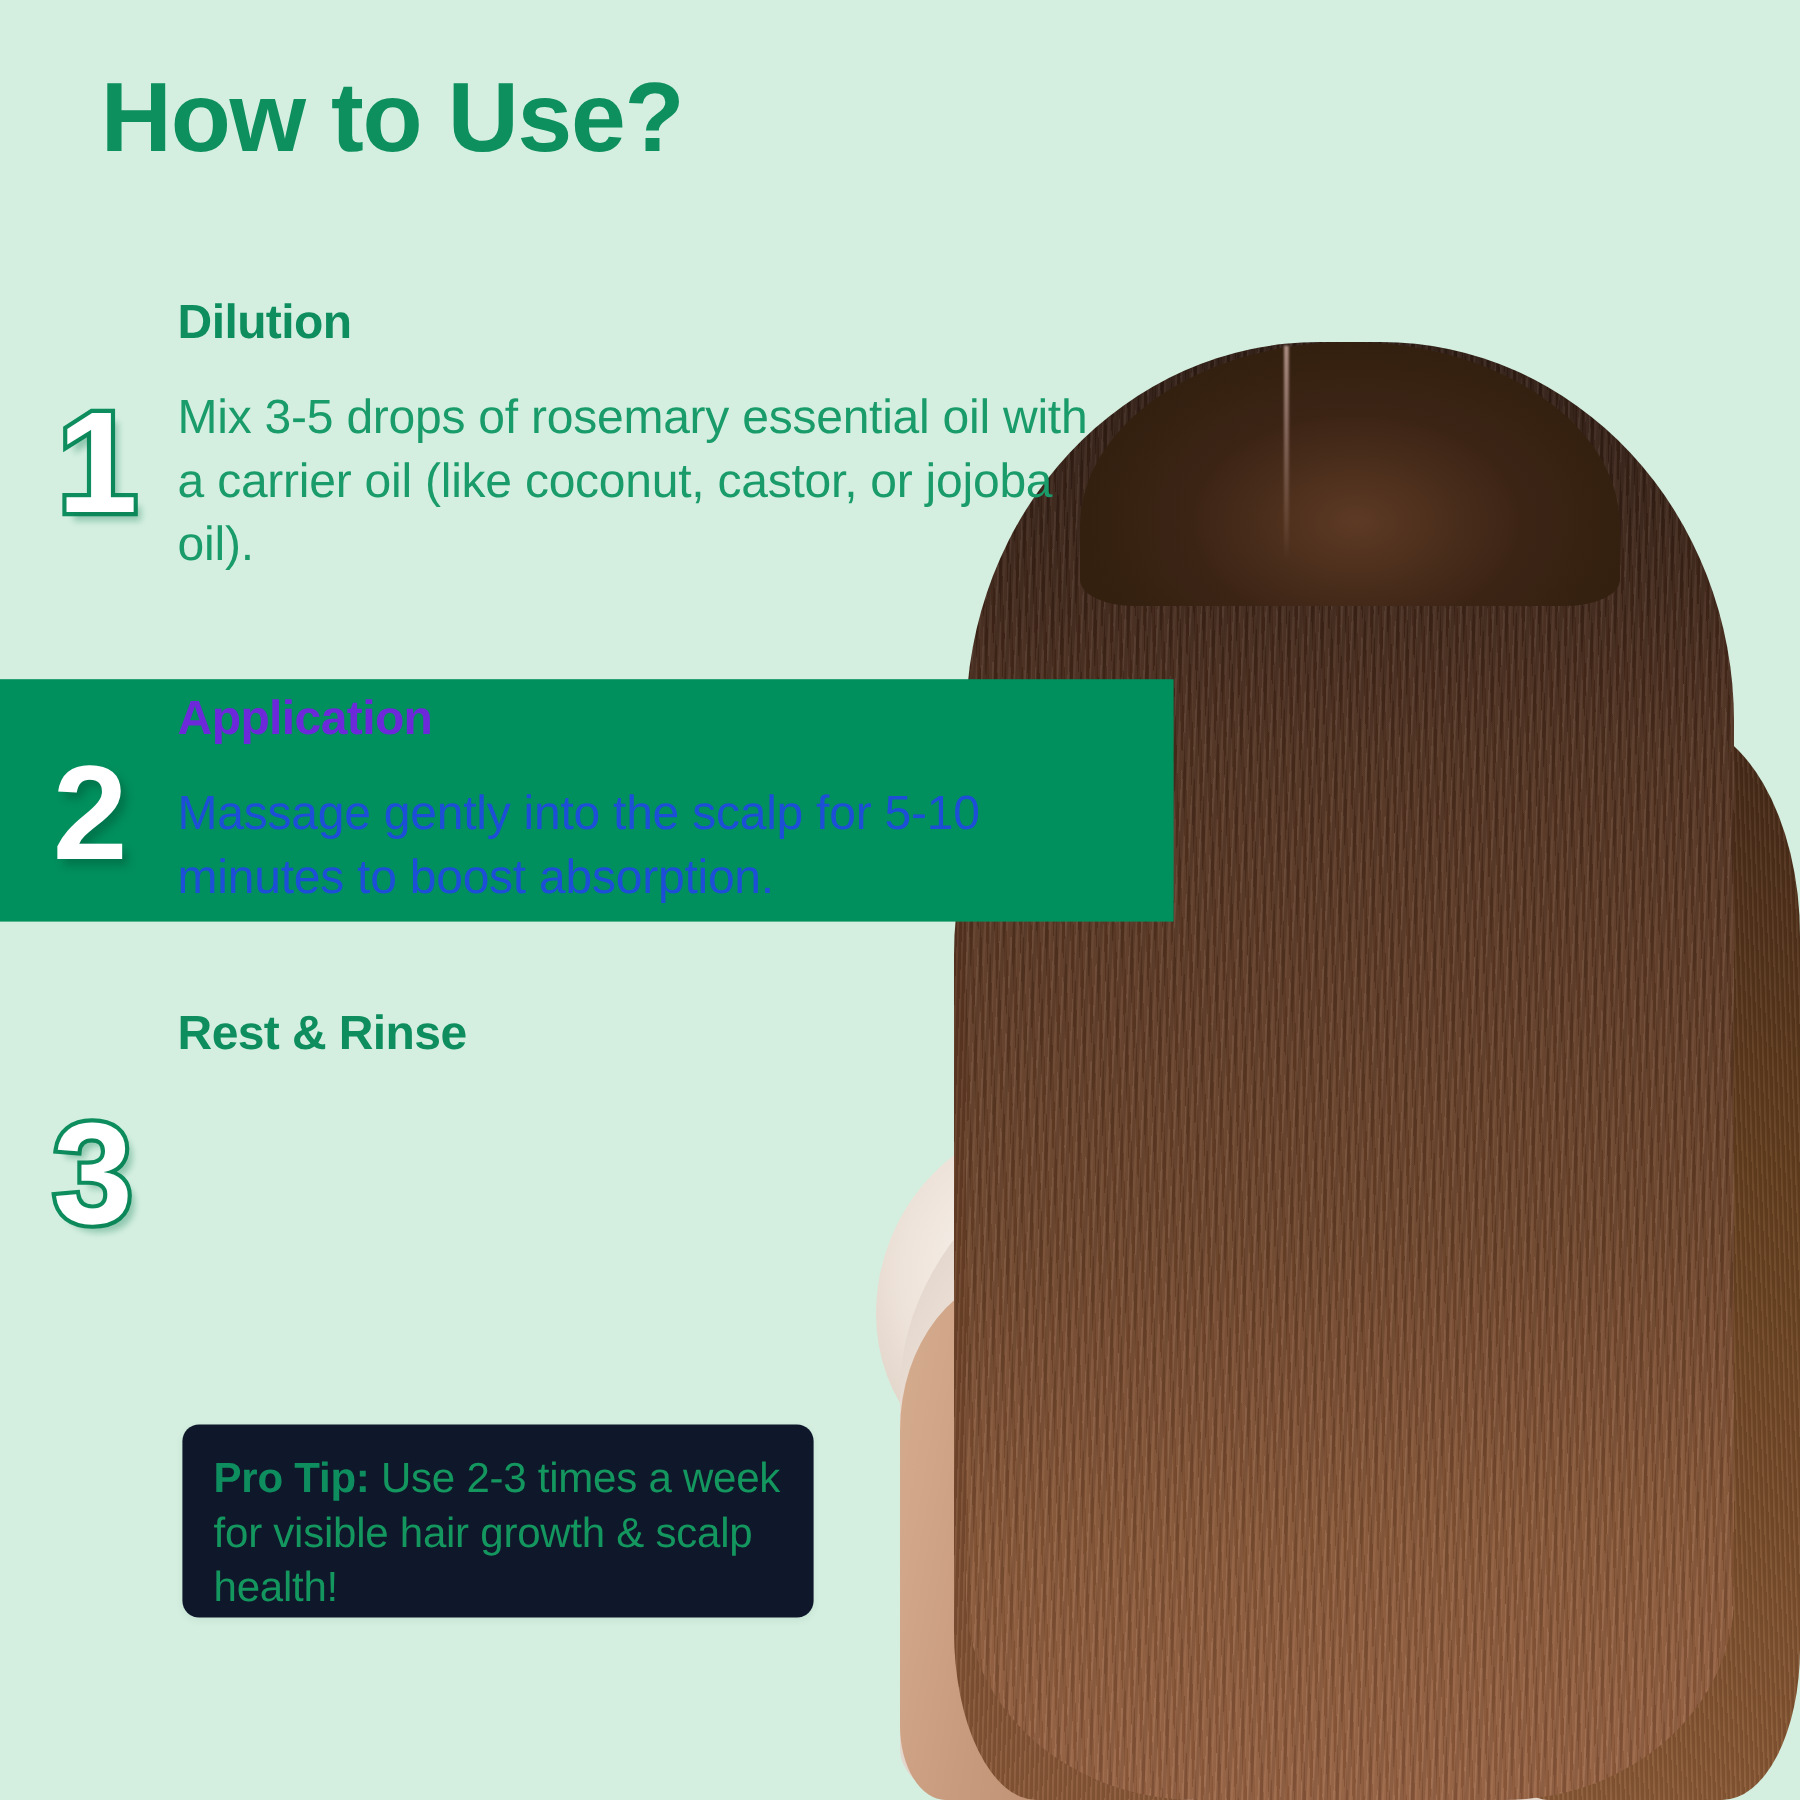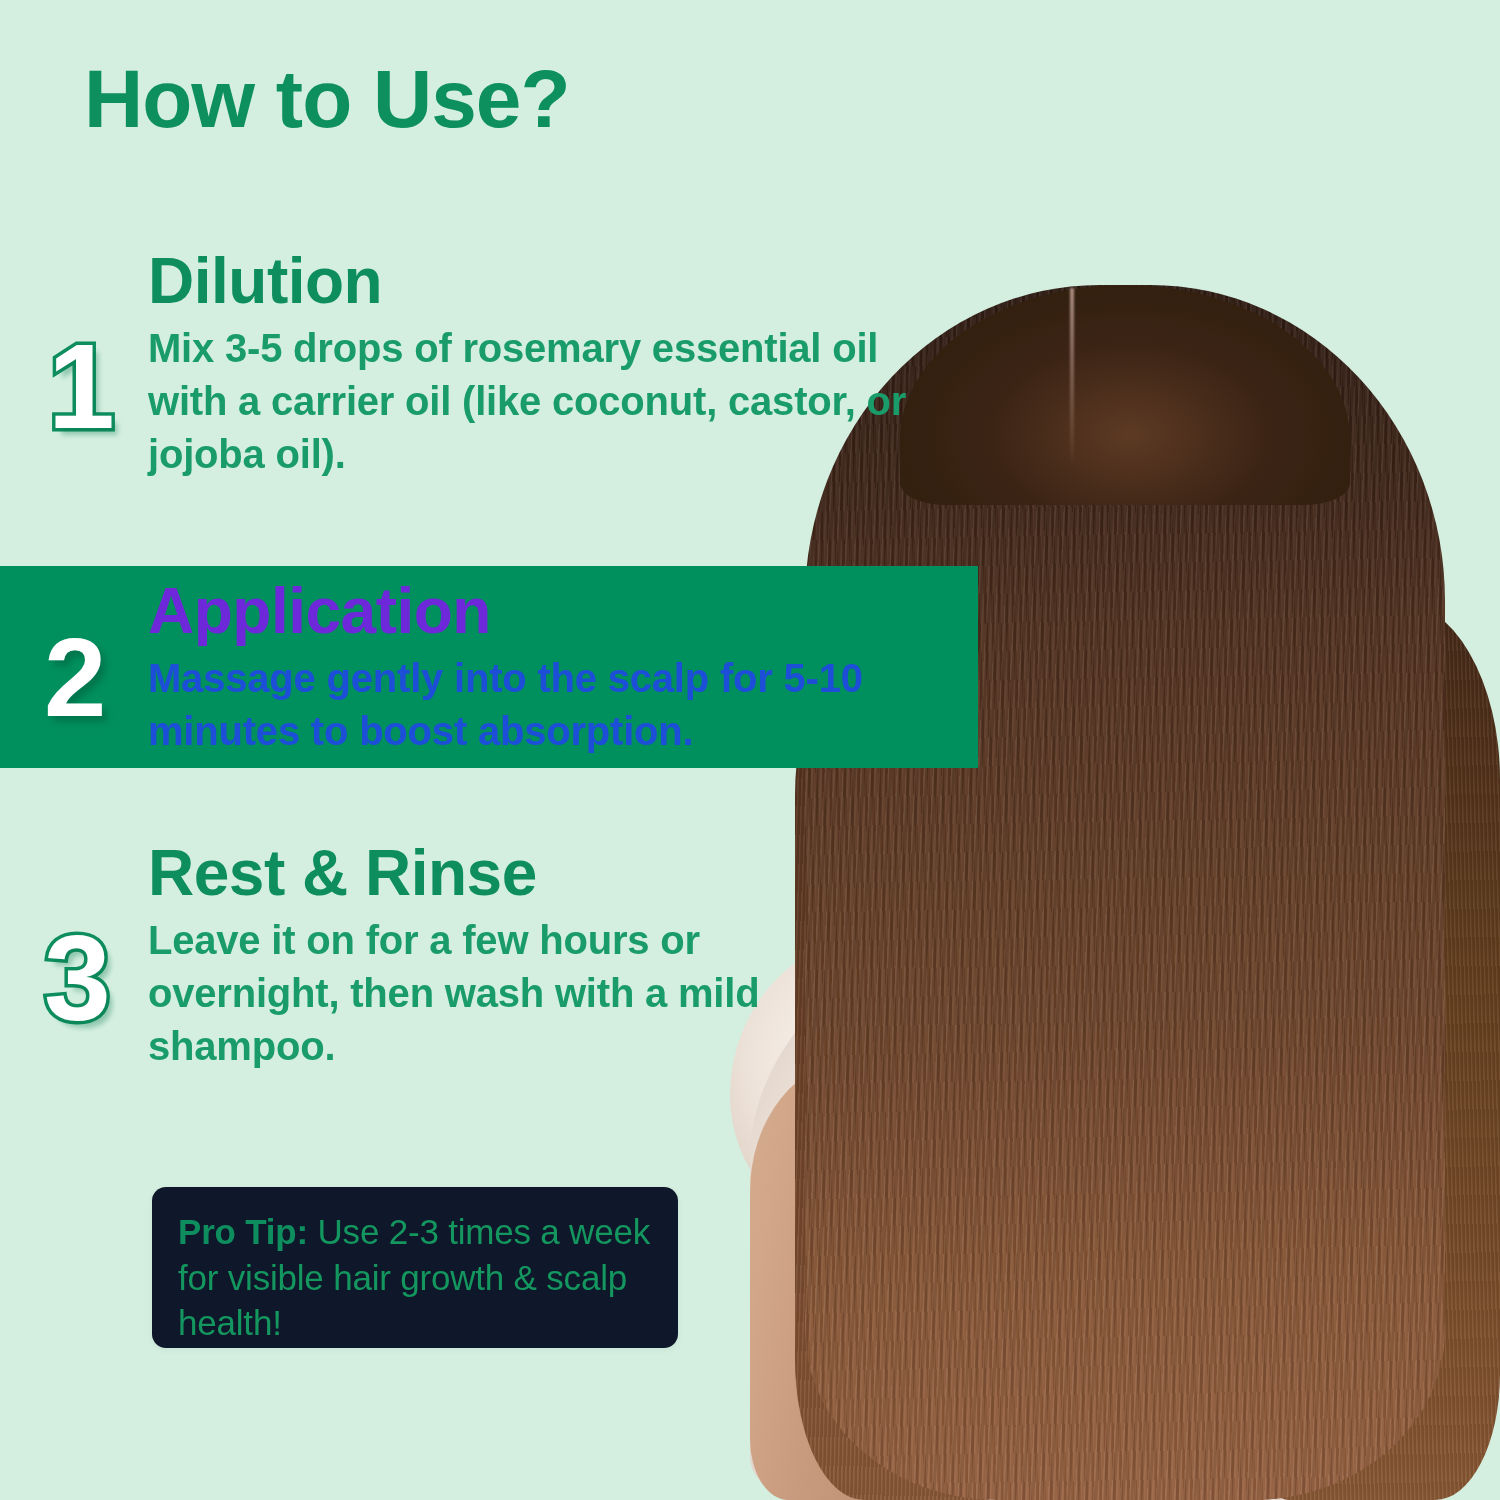--- a/index.html
+++ b/index.html
@@ -111,27 +111,27 @@
   }
   .num-outline{
     color:#ffffff;
     -webkit-text-stroke:7px #0e8e5f;
     paint-order:stroke fill;
     text-shadow:6px 7px 5px rgba(10,120,80,0.33);
   }
   .num-solid{color:#ffffff;text-shadow:5px 6px 7px rgba(0,70,46,0.35);}
 
   .head{
-    font-size:64px;font-weight:700;line-height:1.05;
+    font-size:40px;font-weight:700;line-height:1.05;
     color:#0e8e5f;letter-spacing:-0.5px;
     white-space:nowrap;
   }
   .head-on-green{color:#6d28d9;}
   .body{
-    font-size:40px;font-weight:700;line-height:1.33;
+    font-size:40px;font-weight:400;line-height:1.33;
     color:#1a9c6a;letter-spacing:-0.2px;
   }
   .body-on-green{color:#1d4ed8;}
 
   
   #step1{left:0;top:248px;width:960px;height:300px;}
   #step1 .num{top:78px;left:48px;}
   #step1 .head{position:absolute;left:148px;top:0;}
   #step1 .body{position:absolute;left:148px;top:74px;width:790px;}
 
@@ -192,21 +192,20 @@
 
     <div class="step" id="step2">
       <div class="num num-solid">2</div>
       <div class="head head-on-green">Application</div>
       <div class="body body-on-green">Massage gently into the scalp for 5-10 minutes to boost absorption.</div>
     </div>
 
     <div class="step" id="step3">
       <div class="num num-outline">3</div>
       <div class="head">Rest &amp; Rinse</div>
-      <div class="body">Leave it on for a few hours or overnight, then wash with a mild shampoo.</div>
     </div>
 
     <div class="protip">
       <div class="protip-text"><span class="protip-label">Pro Tip:</span><span> Use 2-3 times a week for visible hair growth &amp; scalp health!</span></div>
     </div>
 
   </div>
 </div>
 
 </body></html>

